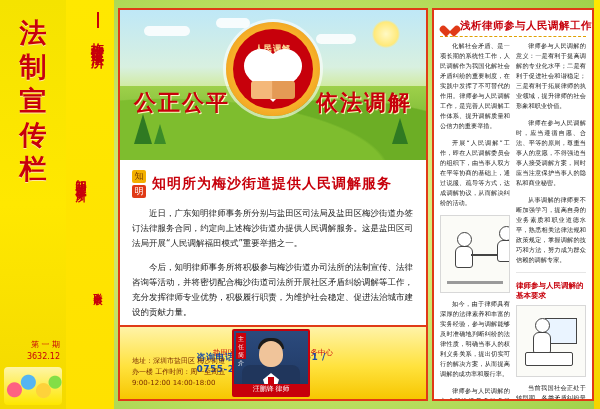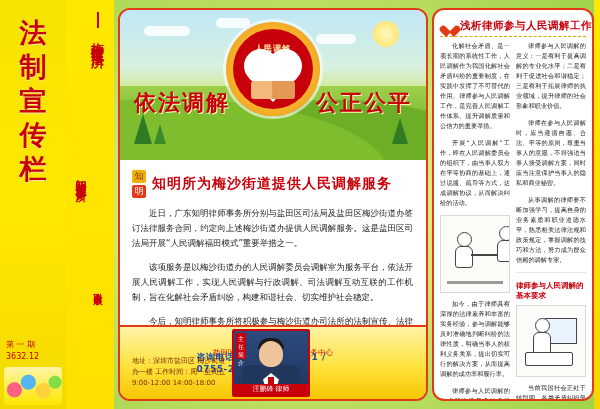--- a/index.html
+++ b/index.html
@@ -23,21 +23,21 @@
   .left-title{
     position:absolute;left:8px;top:16px;width:50px;
     color:#c7000b;
     font-family:"DejaVu Serif","Liberation Serif",serif;
     font-weight:bold;font-size:27px;line-height:34px;
     text-align:center;letter-spacing:0px;
     text-shadow:0 1px 0 #ffe9a0;
   }
   .left-issue{
     position:absolute;left:6px;bottom:46px;width:54px;
-    color:#c7000b;font-size:8px;line-height:12px;text-align:left;
+    color:#c7000b;font-size:8px;line-height:12px;text-align:right;
   }
   .left-deco{
     position:absolute;left:4px;bottom:4px;width:58px;height:38px;
     border-radius:4px;
     background:
       radial-gradient(circle at 18% 60%, #ff5b8a 0 7px, transparent 8px),
       radial-gradient(circle at 42% 40%, #4db4ff 0 7px, transparent 8px),
       radial-gradient(circle at 68% 62%, #ffd23f 0 7px, transparent 8px),
       radial-gradient(circle at 88% 40%, #7ddf4a 0 6px, transparent 7px),
       linear-gradient(180deg,#fff7b0,#ffe800);
@@ -56,21 +56,21 @@
     writing-mode:vertical-rl;text-orientation:upright;
     color:#c7000b;font-weight:bold;
     font-family:"DejaVu Serif","Liberation Serif",serif;
   }
   .org-1{left:24px;top:32px;font-size:13px;line-height:15px;letter-spacing:2px;}
   .org-2{left:8px;top:170px;font-size:11px;line-height:13px;letter-spacing:2px;}
   .org-3{left:26px;top:286px;font-size:9px;line-height:11px;letter-spacing:1px;}
   
   .panel{
     position:absolute;top:8px;height:393px;
-    background:#ffffff;border:2px solid #e03a17;border-radius:12px;
+    background:#ffffff;border:2px solid #e03a17;border-radius:0;
     box-sizing:border-box;overflow:hidden;
   }
   .panel-mid{left:118px;width:310px;}
   .panel-right{left:432px;width:162px;}
 
   
   .hero{
     position:relative;height:150px;
     background:
       linear-gradient(180deg,#bfe8f7 0%,#d8f0e0 38%,#cfe98e 55%,#8fc93a 78%,#6eb22c 100%);
@@ -157,21 +157,21 @@
   }
   
   .info-bar{
     position:absolute;left:0;right:0;bottom:0;height:72px;
     background:linear-gradient(180deg,#fff3a8 0%,#ffe23d 55%,#f7c600 100%);
     border-top:2px solid #e03a17;
   }
   .portrait{
     position:absolute;left:112px;bottom:2px;width:74px;height:64px;
     background:linear-gradient(180deg,#2b4a7d 0%,#1f3760 100%);
-    border:2px solid #c7000b;border-radius:2px;overflow:hidden;
+    border:2px solid #c7000b;border-radius:2px;overflow:hidden;font-family:Liberation Serif, serif;
   }
   .portrait .face{
     position:absolute;left:50%;top:10px;transform:translateX(-50%);
     width:24px;height:26px;border-radius:50% 50% 45% 45%;background:#f0c49a;
   }
   .portrait .hair{
     position:absolute;left:50%;top:7px;transform:translateX(-50%);
     width:26px;height:11px;border-radius:13px 13px 0 0;background:#1b1b1b;
   }
   .portrait .body{
@@ -290,36 +290,35 @@
 
       <div class="emblem">
         <div class="ring">
           <div class="etext">人民调解</div>
           <div class="heart"></div>
           <div class="hands"></div>
         </div>
       </div>
 
       <div class="hero-slogan">
+        <span>公正公平</span>
         <span>依法调解</span>
-        <span>公正公平</span>
       </div>
     </div>
 
     <div class="mid-body">
       <div class="headline-row">
         <div class="badge-stack">
           <div class="badge y">知</div>
           <div class="badge">明</div>
         </div>
         <div class="headline">知明所为梅沙街道提供人民调解服务</div>
       </div>
 
       <p class="para">近日，广东知明律师事务所分别与盐田区司法局及盐田区梅沙街道办签订法律服务合同，约定向上述梅沙街道办提供人民调解服务。这是盐田区司法局开展“人民调解福田模式”重要举措之一。</p>
-      <p class="para">该项服务是以梅沙街道办的人民调解委员会调解室为服务平台，依法开展人民调解工作，实现人民调解与行政调解、司法调解互动互联的工作机制，旨在化解社会矛盾纠纷，构建和谐社会、切实维护社会稳定。</p>
       <p class="para">今后，知明律师事务所将积极参与梅沙街道办司法所的法制宣传、法律咨询等活动，并将密切配合梅沙街道司法所开展社区矛盾纠纷调解等工作，充分发挥律师专业优势，积极履行职责，为维护社会稳定、促进法治城市建设的贡献力量。</p>
     </div>
 
     <div class="info-bar">
       <div class="info-center">
         <div>广东知明律师事务所</div>
         <div>盐田区梅沙街道办公室法律服务中心</div>
       </div>
       <div class="hotline">咨询电话：18603188151 / 0755-25551234</div>
       <div class="info-lines">地址：深圳市盐田区

